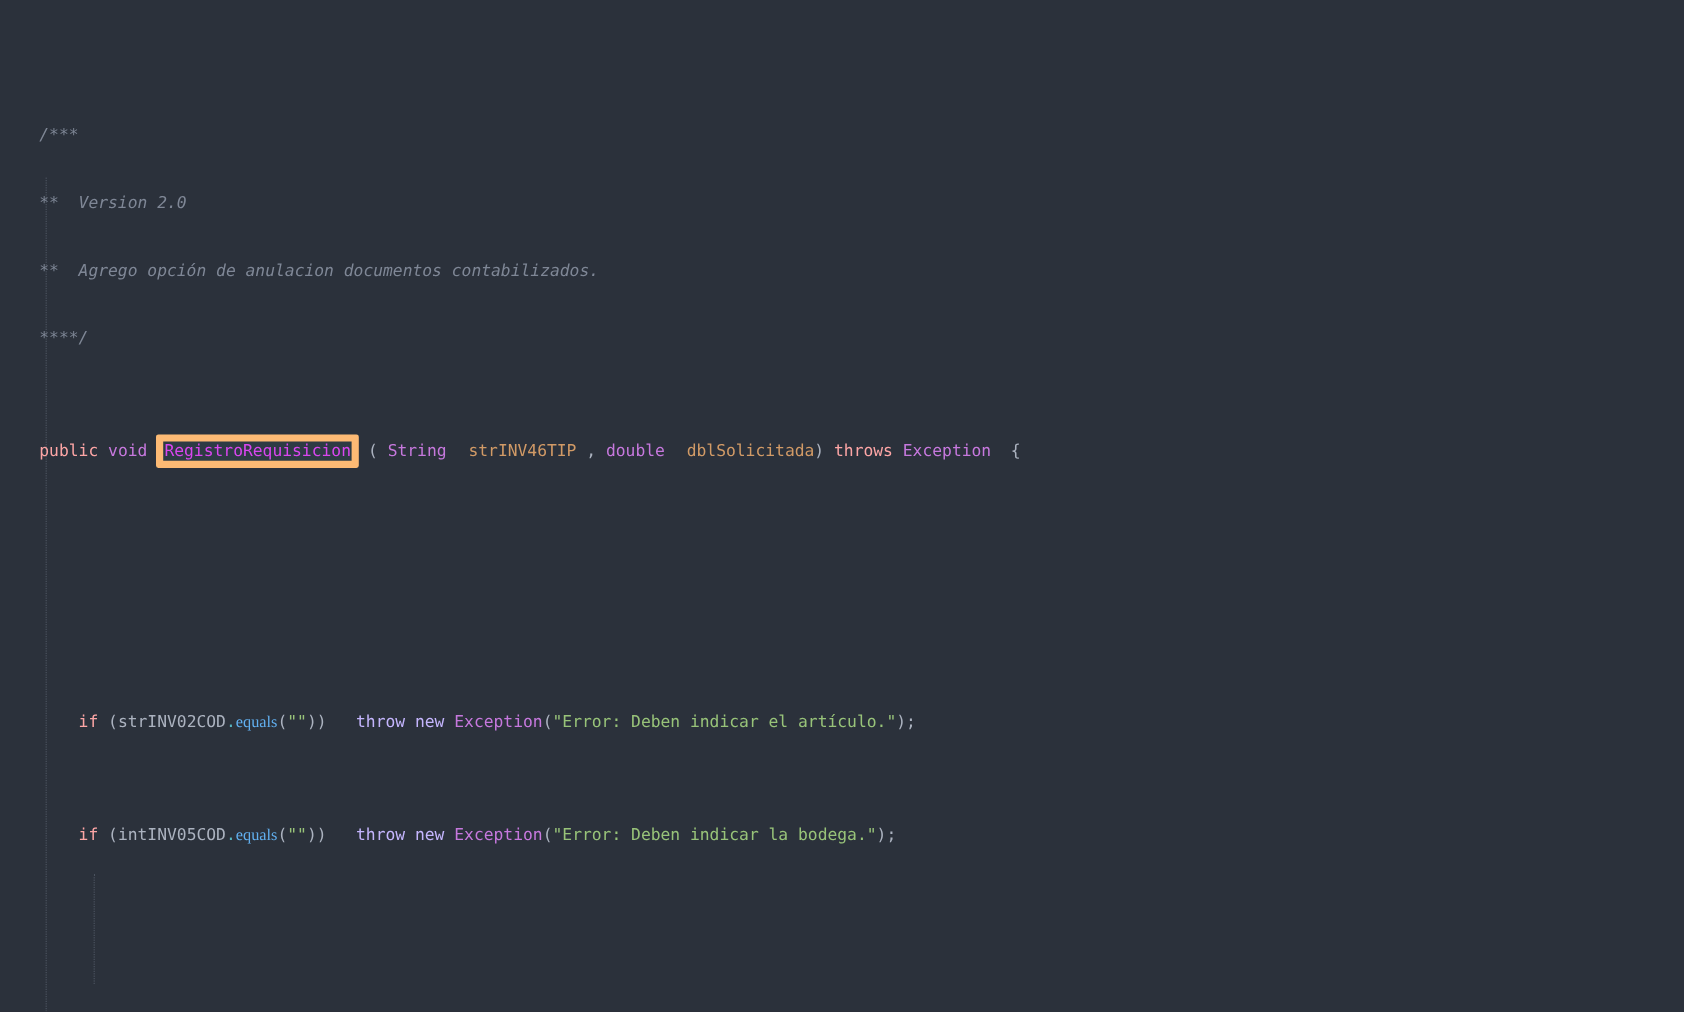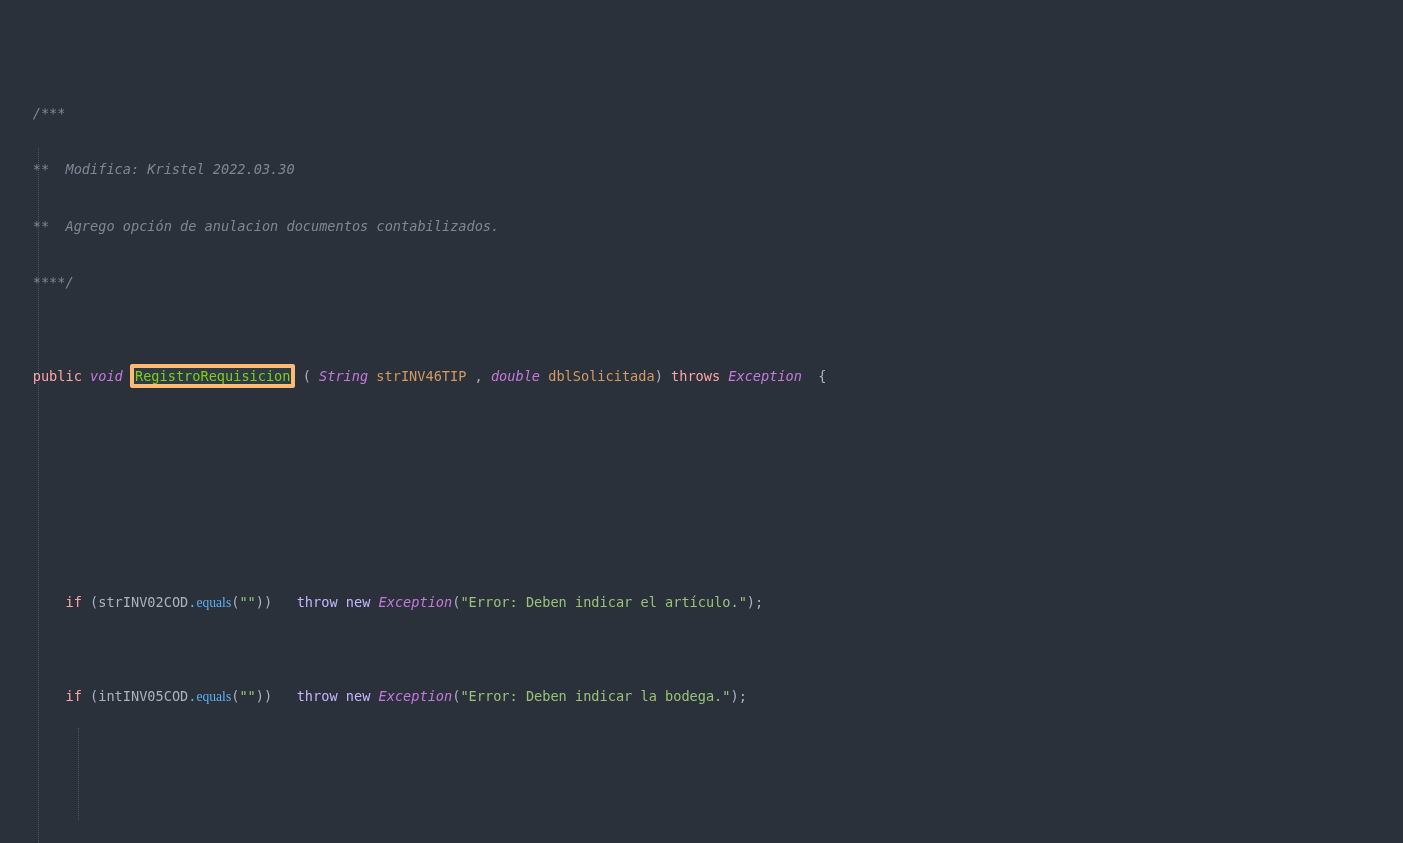--- a/index.html
+++ b/index.html
@@ -30,51 +30,51 @@
   .guides { position: absolute; inset: 0; z-index: 1; pointer-events: none; }
   .guide {
     position: absolute;
     width: 0;
     border-left: 1px dotted #4b535f;
   }
 
   
   .kw      { color: #c4b5fd; }            
   .kwr     { color: #fca5a5; }            
-  .typ     { color: #c678dd; font-style: italic; }
+  .typ     { color: #c678dd; }
   .fn      { color: #61afef; font-family: Liberation Serif, serif; }
   .var     { color: #abb2bf; }
   .str     { color: #98c379; }
-  .op      { color: #d19a66; }
+  .op      { color: #d19a66; margin-left: 10px; }
   .pun     { color: #abb2bf; }
   .com     { color: #7f8796; font-style: italic; }
   .dot     { color: #56b6c2; }
 
   
   .hl {
-    border: 4px solid #fdba74;
+    border: 6px solid #fdba74;
     border-radius: 2px;
     padding: 0 1px;
     margin: 0 -1px;
     background: rgba(95,179,179,0.08);
-    color: #84cc16;
+    color: #d946ef;
   }
 </style>
 </head>
 <body>
 
 <div id="editor">
 
   <div class="guides">
     <div class="guide" style="left:38px; top:148px; height:695px;"></div>
     <div class="guide" style="left:78px; top:728px; height:92px;"></div>
   </div>
 
   <div class="line"><span class="com">    /***</span></div>
-  <div class="line"><span class="com">    **  Modifica: Kristel 2022.03.30</span></div>
+  <div class="line"><span class="com">    **  Version 2.0</span></div>
   <div class="line"><span class="com">    **  Agrego opción de anulacion documentos contabilizados.</span></div>
   <div class="line"><span class="com">    ****/</span></div>
 
   
   <div class="line"><span class="pun">    </span><span class="kwr">public</span><span> </span><span class="typ">void</span><span> </span><span class="hl">RegistroRequisicion</span><span> </span><span class="pun">(</span><span> </span><span class="typ">String</span><span> </span><span class="op">strINV46TIP</span><span class="pun"> , </span><span class="typ">double</span><span> </span><span class="op">dblSolicitada</span><span class="pun">)</span><span> </span><span class="kwr">throws</span><span> </span><span class="typ">Exception</span><span class="pun">  {</span></div>
 
   <div class="line"> </div>
   <div class="line"> </div>
 
   

